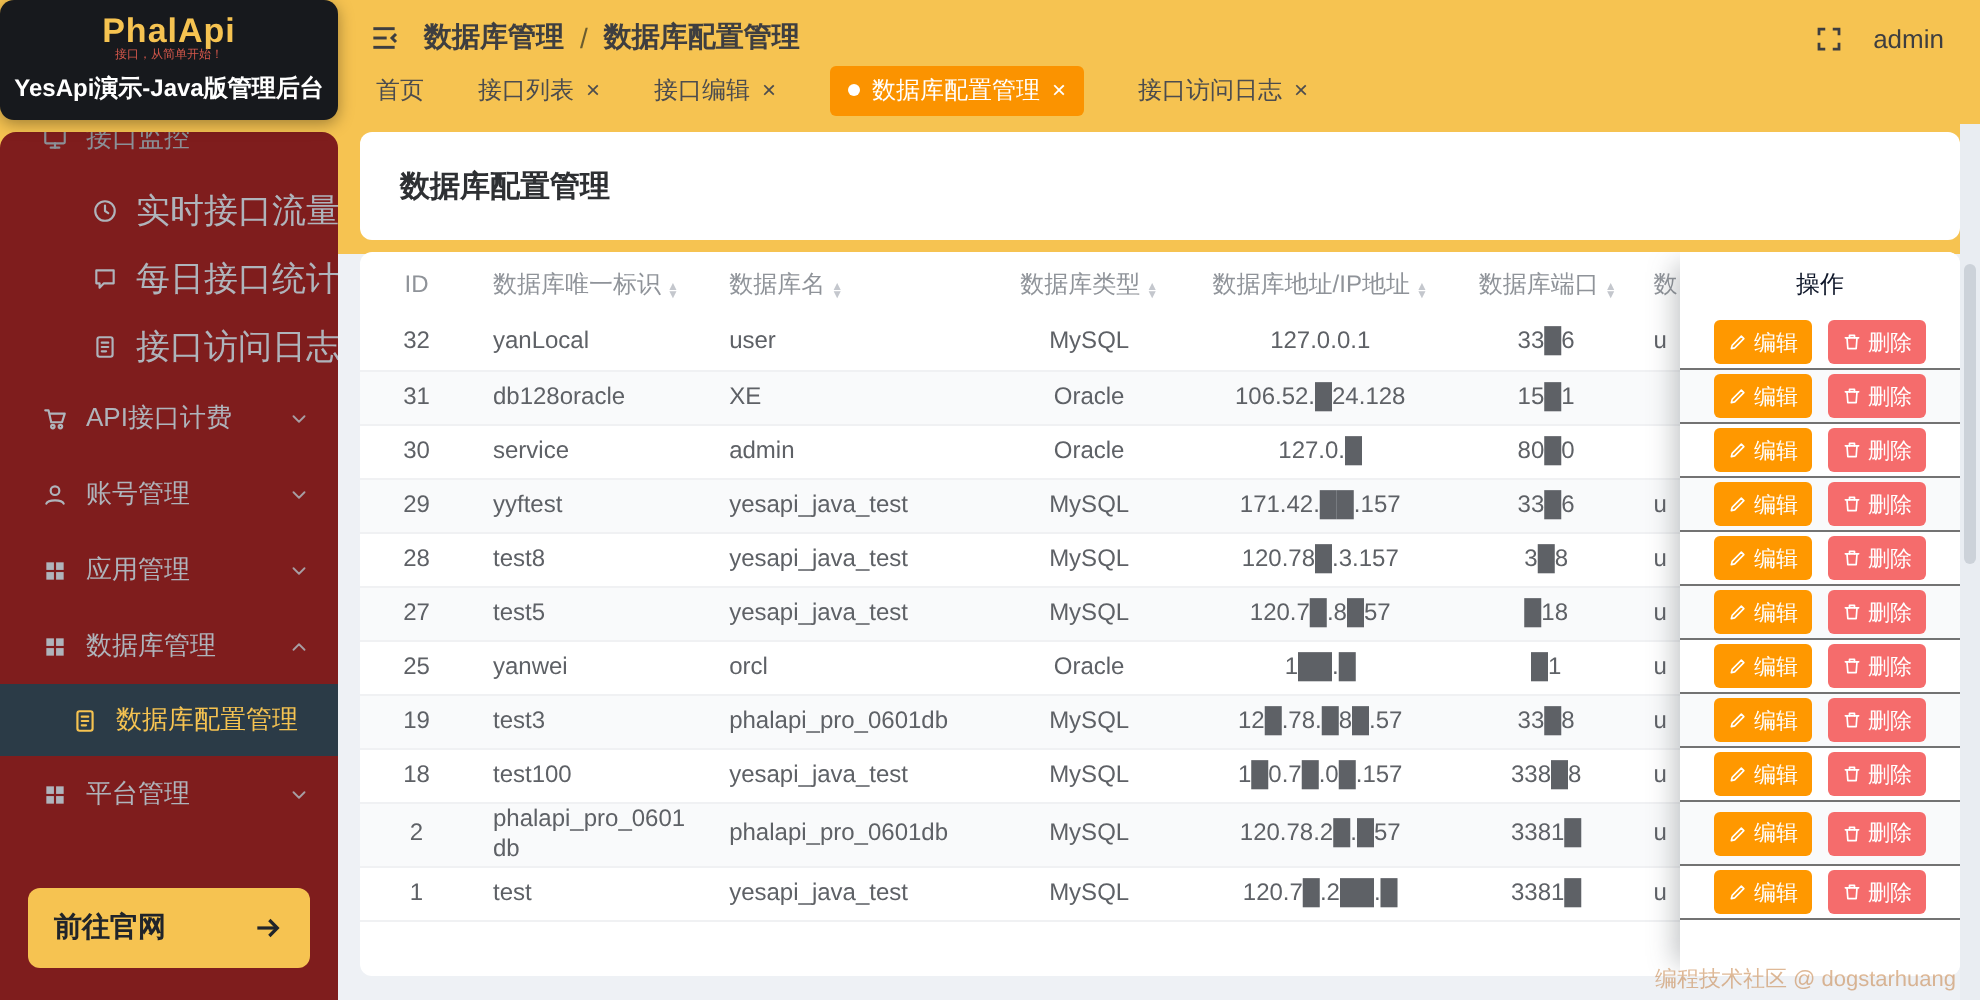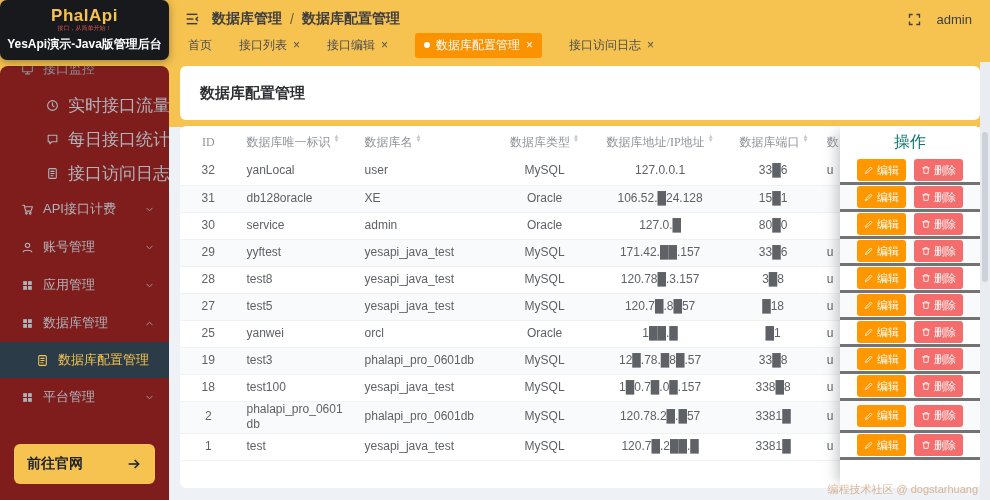--- a/index.html
+++ b/index.html
@@ -84,29 +84,29 @@
     position:absolute; left:180px; top:126px; width:800px; height:362px;
     background:#fff; border-radius:6px; z-index:4; overflow:hidden;
   }
   table { border-collapse:collapse; table-layout:fixed; width:760px; font-size:12px; color:#5e6166; }
   th { color:#8f9399; font-weight:normal; height:32px; padding:0 10px; white-space:nowrap; overflow:hidden; }
   td { height:27px; padding:0 10px; border-bottom:1px solid #f0f1f3; word-break:break-all; line-height:1.3; }
   tr.striped td { background:#f9fafb; }
   .al { text-align:left; } .ac { text-align:center; }
   .caret { display:inline-flex; flex-direction:column; vertical-align:middle; margin-left:3px;
     font-size:6px; line-height:4.5px; color:#c4c7cd; }
-  th .th-inner { display:inline-flex; align-items:flex-start;font-family:Liberation Serif, serif; }
+  th .th-inner { display:inline-flex; align-items:flex-end; }
 
   
   .fixed-col { position:absolute; top:0; right:0; bottom:0; width:140px; background:#fff;
     box-shadow:-9px 0 12px -6px rgba(90,95,100,.35); }
   .fc-header { height:32px; display:flex; align-items:center; justify-content:center;
-    color:#0f766e; font-size:16px; }
+    color:#0f172a; font-size:12px; }
   .fc-row { display:flex; align-items:center; justify-content:center; gap:8px;
-    border-bottom:3px solid #737373; height:28px; background:#fff; }
+    border-bottom:1px solid #737373; height:28px; background:#fff; }
   .fc-row.striped { background:#f9fafb; }
   .mini-btn { border:none; border-radius:3px; color:#fff; font-size:11px; padding:0 7px; height:22px;
     display:flex; align-items:center; gap:3px; cursor:pointer; font-family:inherit; }
   .mini-btn svg { width:10px; height:10px; }
   .btn-edit { background:#ff9800; }
   .btn-del  { background:#f56c6c; }
 
   .watermark { position:absolute; right:12px; bottom:3px; font-size:11px;
     color:rgba(196,128,66,.55); z-index:11; }
 </style>

